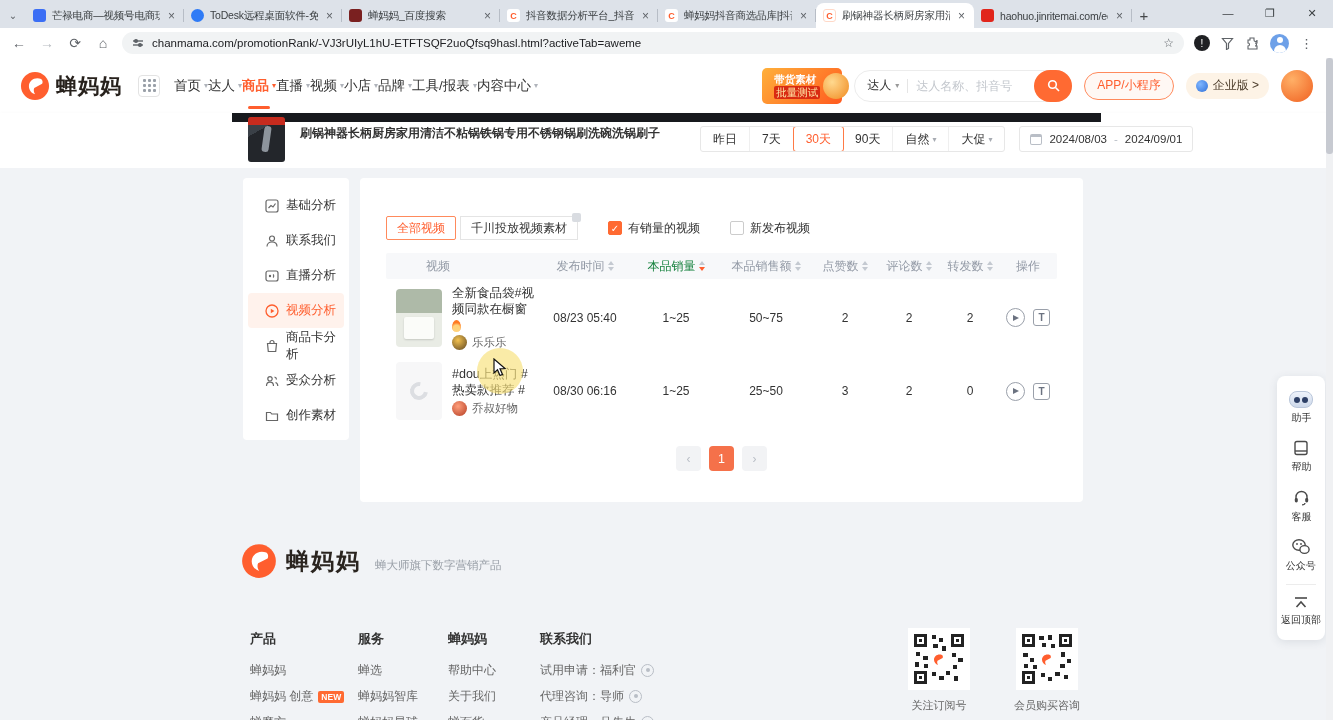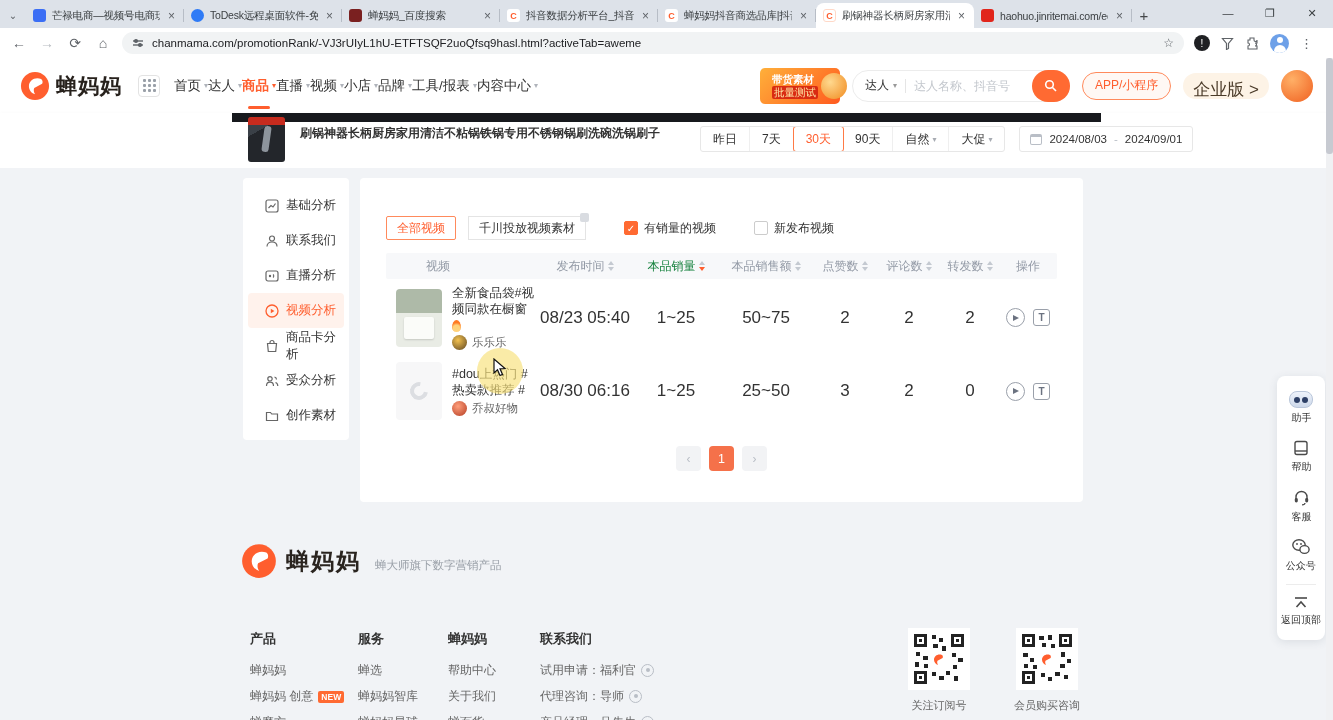--- a/index.html
+++ b/index.html
@@ -50,21 +50,21 @@
   .promolines .hl { color:#ffe9a8; background:#d92b12; border-radius:2px; padding:0 2px; font-size:10.5px; white-space:nowrap; }
   .mascot { width:26px; height:26px; border-radius:50%; background:radial-gradient(circle at 35% 35%,#ffd98f,#f08a1f); flex:0 0 26px; }
   .hsearch { display:flex; align-items:center; height:32px; border:1px solid #ececec; border-radius:16px; padding-left:12px; background:#fff; }
   .hsearch .cat { color:#333; font-size:12px; display:flex; gap:4px; align-items:center; }
   .hsearch .cat .caret { font-size:8px; color:#999; }
   .hsearch .sep { width:1px; height:14px; background:#e5e5e5; margin:0 8px; }
   .hsearch input { border:0; outline:0; width:118px; font-size:12px; color:#333; background:transparent; }
   .hsearch input::placeholder { color:#c3c7cd; }
   .hsearchbtn { width:38px; height:32px; margin:-1px -1px -1px 0; border-radius:16px; background:#ff6a32; display:flex; align-items:center; justify-content:center; }
   .appbtn { height:28px; border:1px solid #ff8a5c; color:#ff5e2e; border-radius:14px; padding:0 12px; display:flex; align-items:center; font-size:12px; background:#fff8f4; }
-  .entbadge { height:26px; background:#fdf3e6; border-radius:13px; padding:0 10px; display:flex; align-items:center; gap:5px; font-size:17px; color:#4a3a28;flex-direction:column; }
+  .entbadge { height:26px; background:#fdf3e6; border-radius:13px; padding:0 10px; display:flex; align-items:center; gap:5px; font-size:12px; color:#4a3a28; }
   .entdot { width:12px; height:12px; border-radius:50%; background:radial-gradient(circle at 35% 35%,#7fb6ff,#2f6fd8); }
   .havatar { width:32px; height:32px; border-radius:50%; background:radial-gradient(circle at 35% 30%,#ffb067,#f06020); }
 
   
   .productband { position:absolute; top:113px; left:0; right:0; height:55px; background:#fff; box-shadow:0 3px 6px rgba(40,50,60,.08); }
   .blackstrip { position:absolute; top:0; left:232px; width:869px; height:9px; background:#17191d; }
   .pthumb { position:absolute; top:4px; left:248px; width:37px; height:45px; border-radius:3px; background:linear-gradient(150deg,#3a4047 0 30%,#23262b 30% 100%); overflow:hidden; }
   .pthumb:before { content:""; position:absolute; top:0; left:0; right:0; height:8px; background:#c62b1e; }
   .pthumb:after { content:""; position:absolute; top:9px; left:15px; width:7px; height:26px; background:#8d949c; border-radius:3px; transform:rotate(8deg); }
   .ptitle { position:absolute; top:12px; left:300px; width:370px; font-size:12px; font-weight:bold; line-height:16px; color:#333; }
@@ -89,21 +89,21 @@
   
   .maincard { position:absolute; top:178px; left:360px; width:723px; height:324px; background:#fff; border-radius:4px; padding:17px 26px 0; }
   .mc-head { display:flex; align-items:center; }
   .mc-title { font-size:14px; color:#333; }
   .mc-right { margin-left:auto; display:flex; align-items:center; gap:10px; }
   .msearch { display:flex; height:26px; }
   .msearch input { width:158px; height:26px; border:1px solid #ff7a45; border-right:0; border-radius:2px 0 0 2px; padding:0 8px; font-size:11.5px; outline:none; color:#333; }
   .msearch input::placeholder { color:#c3c7cd; }
   .msearchbtn { width:30px; height:26px; background:#ff6a32; border-radius:0 2px 2px 0; display:flex; align-items:center; justify-content:center; }
   .exportbtn { height:26px; border:1px solid #ff8a5c; border-radius:2px; color:#ff5e2e; display:flex; align-items:center; gap:5px; padding:0 10px; font-size:12px; background:#fff; }
-  .filterrow { margin-top:21px; display:flex; align-items:center; gap:12px; }
+  .filterrow { margin-top:21px; display:flex; align-items:center; gap:4px; }
   .fbtn { height:24px; padding:0 10px; display:flex; align-items:center; font-size:12px; border:1px solid #e4e4e4; background:#fff; color:#333; position:relative; }
   .fbtn.on { border-color:#ff8a5c; color:#ff5e2e; border-radius:2px; z-index:1; }
   .supmark { position:absolute; top:-4px; right:-4px; width:9px; height:9px; border-radius:2px; background:#d9dce1; }
   .cbgroup { display:flex; align-items:center; gap:6px; margin-left:26px; font-size:12px; color:#333; }
   .cbox { width:14px; height:14px; border-radius:2px; border:1px solid #ccc; background:#fff; display:flex; align-items:center; justify-content:center; }
   .cbox.checked { background:#ff6a32; border-color:#ff6a32; color:#fff; font-size:10px; }
 
   .tbl { margin-top:13px; }
   .thead { display:flex; align-items:center; height:26px; background:#f7f8fa; border-radius:2px; color:#939aa6; font-size:12px; }
   .trow { display:flex; align-items:center; min-height:64px; padding:6px 0; }
@@ -127,21 +127,21 @@
   .vthumb.ph1:before { content:""; position:absolute; left:8px; top:28px; width:30px; height:22px; background:#fbfcf9; border-radius:2px; box-shadow:0 1px 2px rgba(0,0,0,.15); }
   .vthumb.ph2 { background:#f7f7f8; display:flex; align-items:center; justify-content:center; }
   .greyC { width:18px; height:18px; border:4px solid #dcdee2; border-right-color:transparent; border-radius:50%; transform:rotate(-35deg); }
   .vmeta { min-width:0; display:flex; flex-direction:column; gap:3px; }
   .vtitle { font-size:12.5px; color:#333; line-height:16px; max-height:32px; overflow:hidden; }
   .flame { width:9px; height:12px; background:radial-gradient(circle at 50% 70%,#ffd27a 0 35%,#ff7a22 60%); border-radius:50% 50% 50% 50%/62% 62% 38% 38%; }
   .authorline { display:flex; align-items:center; gap:5px; color:#666; font-size:11.5px; }
   .av { width:15px; height:15px; border-radius:50%; }
   .av.a1 { background:radial-gradient(circle at 40% 35%,#f3c14f,#5c4421); }
   .av.a2 { background:radial-gradient(circle at 40% 35%,#ff9f7c,#b33c22); }
-  .celltext { color:#333; font-size:17px; }
+  .celltext { color:#333; font-size:12px; }
   .opico { width:19px; height:19px; border:1px solid #9aa0aa; border-radius:50%; display:flex; align-items:center; justify-content:center; }
   .opico .ptri { width:0; height:0; border-top:3.5px solid transparent; border-bottom:3.5px solid transparent; border-left:6px solid #6b7280; margin-left:1px; }
   .opsq { width:17px; height:17px; border:1px solid #9aa0aa; border-radius:3px; display:flex; align-items:center; justify-content:center; font-size:10px; color:#6b7280; font-weight:bold; }
   .pagination { margin-top:20px; display:flex; justify-content:center; gap:8px; }
   .pgbtn { width:25px; height:25px; border-radius:4px; background:#f2f3f5; color:#b9bec6; display:flex; align-items:center; justify-content:center; font-size:12px; }
   .pgcur { width:25px; height:25px; border-radius:4px; background:#f5714a; color:#fff; display:flex; align-items:center; justify-content:center; font-size:12.5px; }
 
   
   .flogo { position:absolute; top:543px; left:241px; display:flex; align-items:center; gap:9px; }
   .flogotext { font-size:23px; font-weight:bold; color:#2a241f; letter-spacing:2px; }

